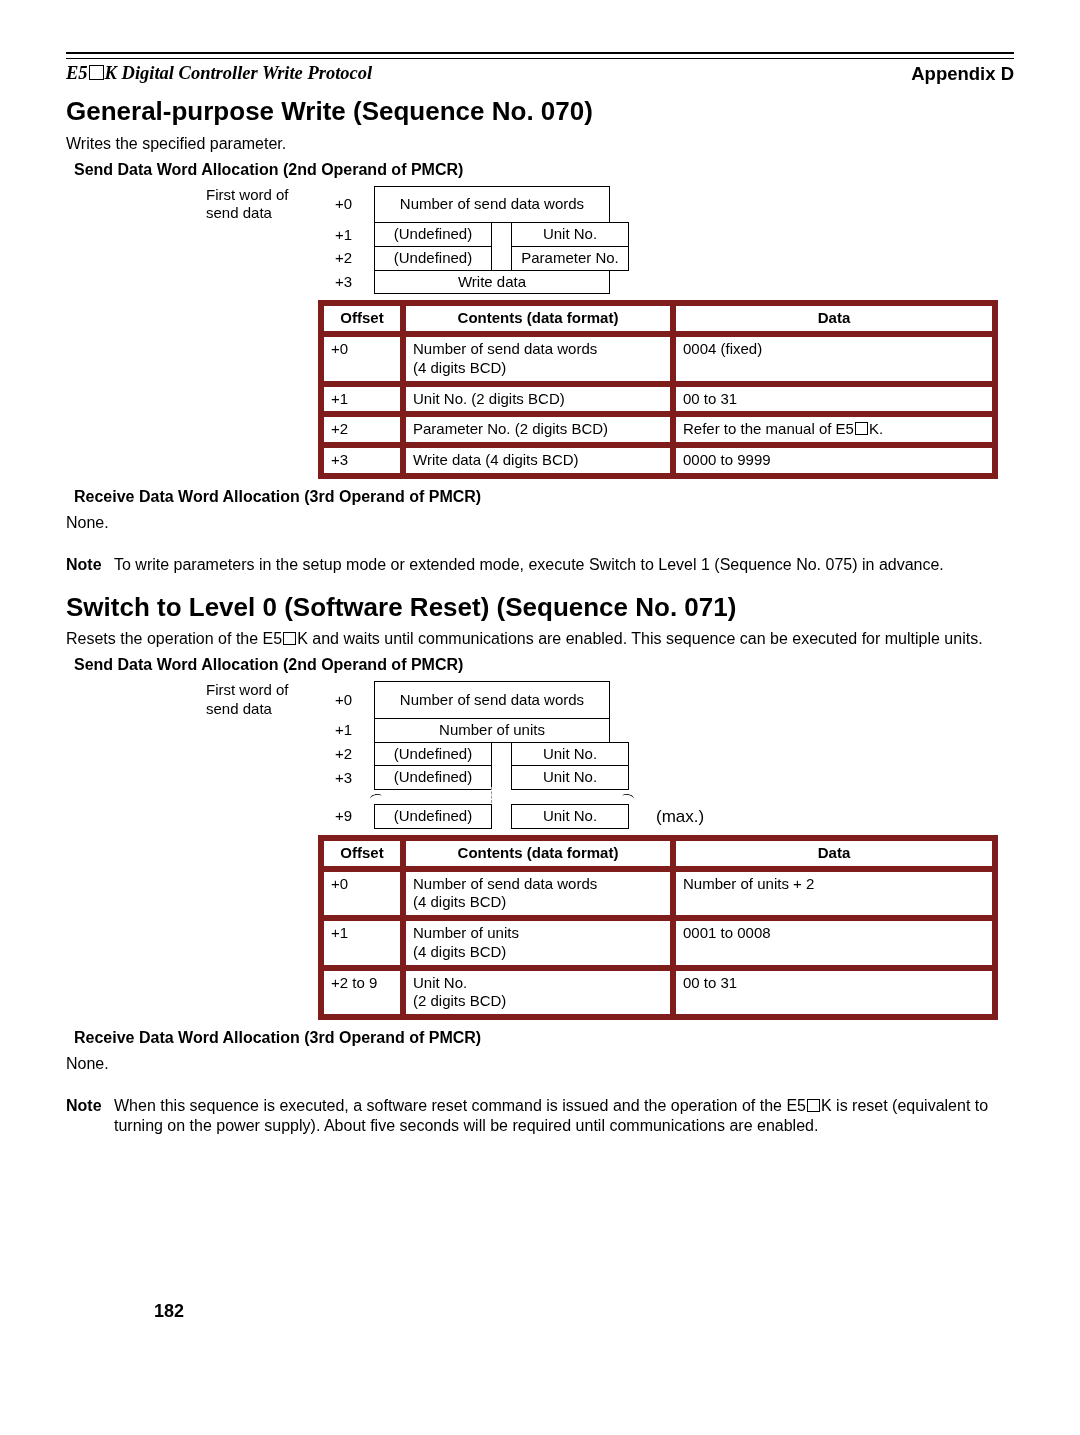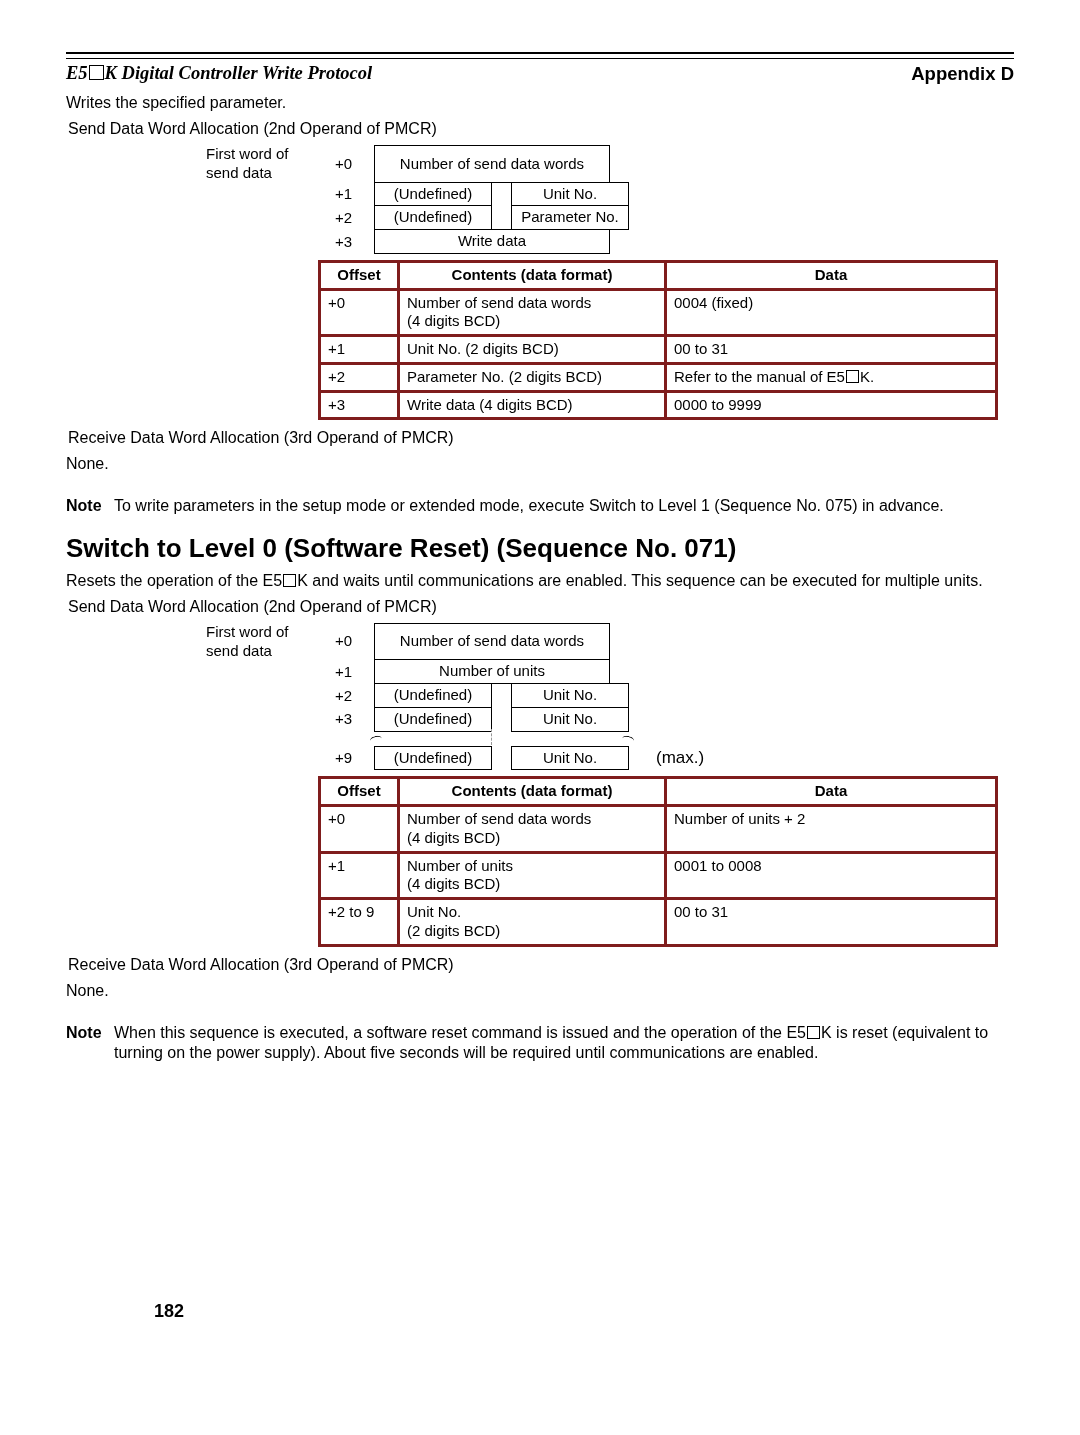--- a/index.html
+++ b/index.html
@@ -46,22 +46,22 @@
   }
   h1.sec {
     font-size: 26px;
     font-weight: bold;
     margin: 10px 0 6px 0;
   }
   .body-text {
     margin: 6px 0 6px 0;
   }
   .sub-head {
-    font-weight: normal;
-    margin: 4px 0 6px 2px;
+    font-weight: bold;
+    margin: 4px 0 6px 8px;
   }
 
   .alloc-grid {
     display: grid;
     grid-template-columns: 240px 28px auto auto;
     align-items: stretch;
     column-gap: 20px;
   }
   .alloc-grid .lbl { font-size: 15px; padding-left: 140px; }
   .alloc-grid .off { font-size: 15px; text-align: right; padding-right: 2px; align-self: center;}
@@ -109,21 +109,21 @@
     padding-left: 6px;
   }
 
   
   table.data {
     border-collapse: collapse;
     margin: 6px 0 8px 252px;
     width: 680px;
   }
   table.data th, table.data td {
-    border: 3px solid #7f1d1d;
+    border: 6px solid #7f1d1d;
     font-size: 15px;
     padding: 3px 7px;
     text-align: left;
     vertical-align: top;
   }
   table.data th {
     font-weight: bold;
     text-align: center;
   }
   table.data th.c1 { width: 62px; }
@@ -165,20 +165,21 @@
 <div class="page-wrap">
 
 <div class="top-rule"></div>
 <div class="header-row">
   <div class="hdr-left">
     <span>E5</span><span class="sq"></span><span>K Digital Controller Write Protocol</span>
   </div>
   <div class="hdr-right">Appendix D</div>
 </div>
 
+<h1 class="sec">General-purpose Write (Sequence No. 070)</h1>
 <p class="body-text">Writes the specified parameter.</p>
 <p class="sub-head">Send Data Word Allocation (2nd Operand of PMCR)</p>
 
 <div class="alloc-grid" style="grid-template-columns: 240px 28px 118px 118px;">
   <div class="lbl">
     <span>First word of</span><br>
     <span>send data</span>
   </div>
   <div class="off">+0</div>
   <div class="cell full" style="margin-top:0;">Number of send data words</div>

